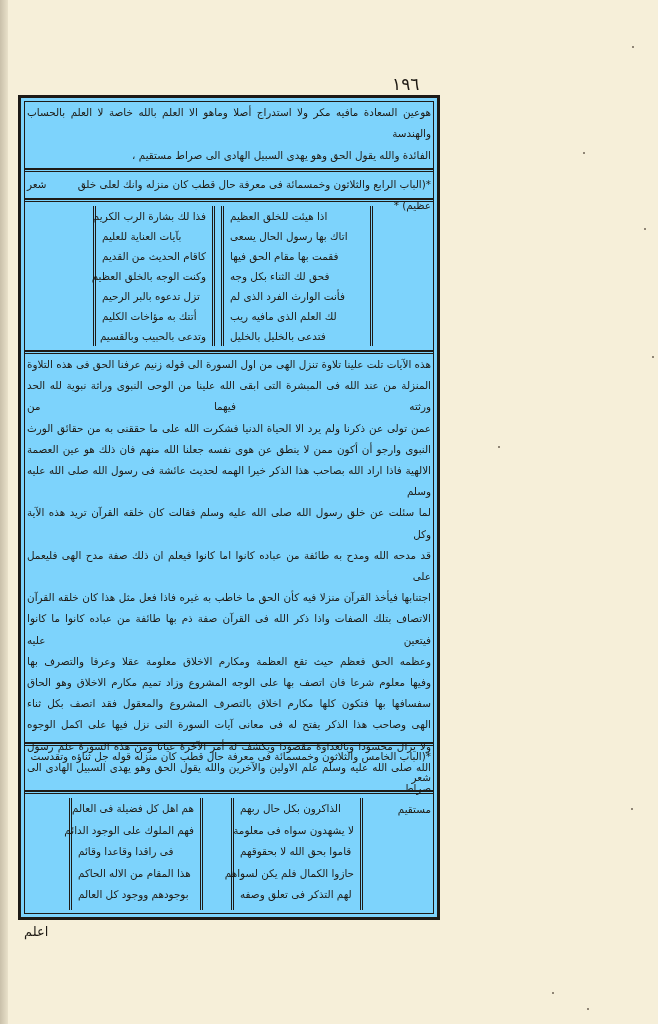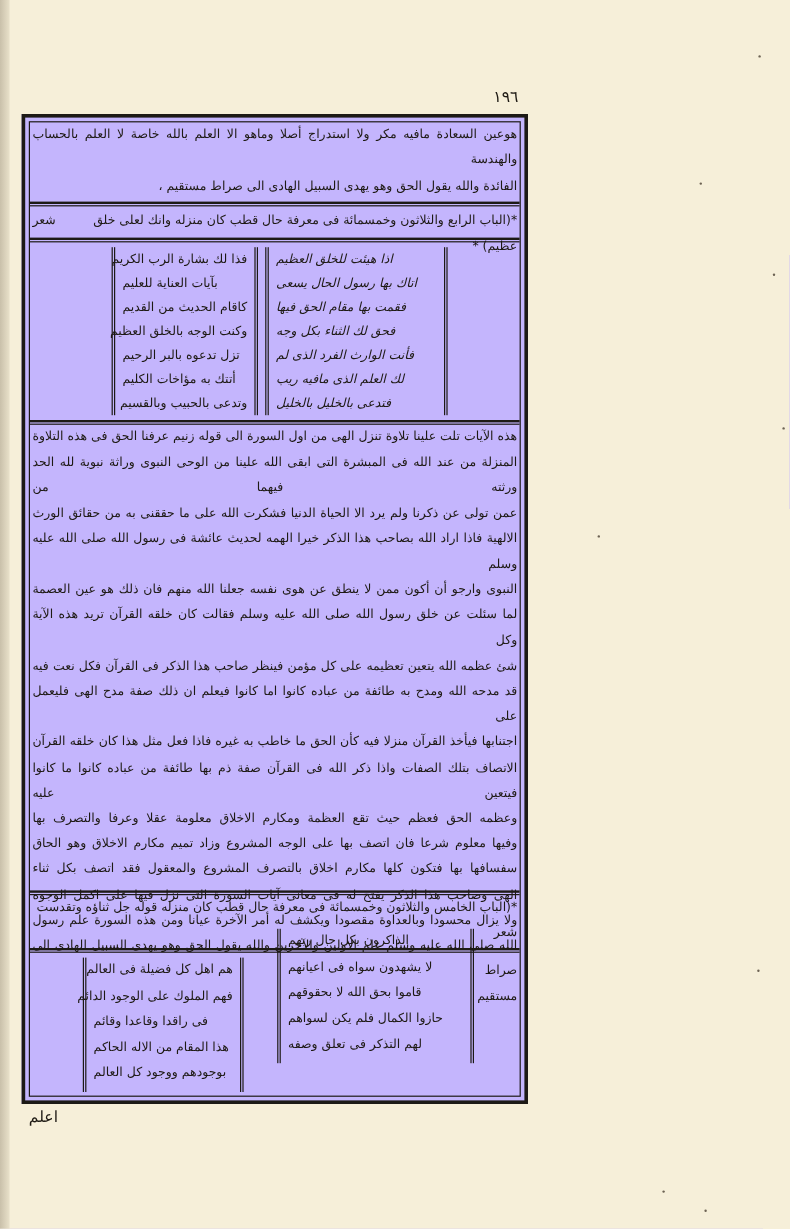--- a/index.html
+++ b/index.html
@@ -9,27 +9,27 @@
     font-family:"DejaVu Sans", sans-serif;
     position:relative;
     color:#1e1a14;
   }
   .spine {
     position:absolute; left:0; top:0; width:8px; height:1024px;
     background:linear-gradient(to right,#c9c0aa,#e9e1ca);
   }
   .page-number {
     position:absolute; left:392px; top:74px; width:40px;
-    font-size:13px; text-align:right; direction:rtl; letter-spacing:1px;
+    font-size:17px; text-align:left; direction:rtl; letter-spacing:1px;
   }
   .frame {
     position:absolute; left:18px; top:95px; width:422px; height:825px;
     border:3px solid #1d1a16; box-sizing:border-box;
     outline:1px solid #1d1a16; outline-offset:-7px;
-    background:#c4b5fd;
+    background:#7dd3fc;
   }
   .block {
     position:absolute; left:6px; right:6px;
     direction:rtl; text-align:justify;
     font-size:10.4px; line-height:21.3px;
   }
   .block p { margin:0; text-align-last:justify; }
   .block p.last { text-align-last:right; }
   .rule {
     position:absolute; left:4px; right:4px; height:4px;
@@ -71,21 +71,21 @@
 
   <div class="chapter" style="top:76px;">
     <div class="row">
       <span>*(الباب الرابع والثلاثون وخمسمائة فى معرفة حال قطب كان منزله وانك لعلى خلق عظيم) *</span>
       <span>شعر</span>
     </div>
   </div>
 
   <div class="rule" style="top:100px;"></div>
 
-  <div class="hemistich-col" style="top:108px; left:200px; width:152px; height:140px; line-height:20px;font-style:italic;">
+  <div class="hemistich-col" style="top:108px; left:200px; width:152px; height:140px; line-height:20px;">
     <div>اذا هيئت للخلق العظيم</div>
     <div>اتاك بها رسول الحال يسعى</div>
     <div>فقمت بها مقام الحق فيها</div>
     <div>فحق لك الثناء بكل وجه</div>
     <div>فأنت الوارث الفرد الذى لم</div>
     <div>لك العلم الذى مافيه ريب</div>
     <div>فتدعى بالخليل بالخليل</div>
   </div>
   <div class="hemistich-col" style="top:108px; left:72px; width:122px; height:140px; line-height:20px;">
     <div>فذا لك بشارة الرب الكريم</div>
@@ -96,24 +96,23 @@
     <div>أتتك به مؤاخات الكليم</div>
     <div>وتدعى بالحبيب وبالقسيم</div>
   </div>
 
   <div class="rule" style="top:252px;"></div>
 
   <div class="block" style="top:256px; line-height:21.2px;">
     <p>هذه الآيات تلت علينا تلاوة تنزل الهى من اول السورة الى قوله زنيم عرفنا الحق فى هذه التلاوة</p>
     <p>المنزلة من عند الله فى المبشرة التى ابقى الله علينا من الوحى النبوى وراثة نبوية لله الحد ورثته فيهما من</p>
     <p>عمن تولى عن ذكرنا ولم يرد الا الحياة الدنيا فشكرت الله على ما حققنى به من حقائق الورث</p>
+    <p>النبوى وارجو أن أكون ممن لا ينطق عن هوى نفسه جعلنا الله منهم فان ذلك هو عين العصمة</p>
     <p>الالهية فاذا اراد الله بصاحب هذا الذكر خيرا الهمه لحديث عائشة فى رسول الله صلى الله عليه وسلم</p>
-    <p>النبوى وارجو أن أكون ممن لا ينطق عن هوى نفسه جعلنا الله منهم فان ذلك هو عين العصمة</p>
     <p>لما سئلت عن خلق رسول الله صلى الله عليه وسلم فقالت كان خلقه القرآن تريد هذه الآية وكل</p>
-    <p>شئ عظمه الله يتعين تعظيمه على كل مؤمن فينظر صاحب هذا الذكر فى القرآن فكل نعت فيه</p>
     <p>قد مدحه الله ومدح به طائفة من عباده كانوا اما كانوا فيعلم ان ذلك صفة مدح الهى فليعمل على</p>
     <p>اجتنابها فيأخذ القرآن منزلا فيه كأن الحق ما خاطب به غيره فاذا فعل مثل هذا كان خلقه القرآن</p>
     <p>الاتصاف بتلك الصفات واذا ذكر الله فى القرآن صفة ذم بها طائفة من عباده كانوا ما كانوا فيتعين عليه</p>
     <p>وعظمه الحق فعظم حيث تقع العظمة ومكارم الاخلاق معلومة عقلا وعرفا والتصرف بها</p>
     <p>وفيها معلوم شرعا فان اتصف بها على الوجه المشروع وزاد تميم مكارم الاخلاق وهو الحاق</p>
     <p>سفسافها بها فتكون كلها مكارم اخلاق بالتصرف المشروع والمعقول فقد اتصف بكل ثناء</p>
     <p>الهى وصاحب هذا الذكر يفتح له فى معانى آيات السورة التى نزل فيها على اكمل الوجوه</p>
     <p>ولا يزال محسودا وبالعداوة مقصودا ويكشف له أمر الآخرة عيانا ومن هذه السورة علم رسول</p>
     <p>الله صلى الله عليه وسلم علم الاولين والآخرين والله يقول الحق وهو يهدى السبيل الهادى الى صراط</p>
     <p class="last">مستقيم</p>
@@ -125,23 +124,23 @@
     <div class="row">
       <span>*(الباب الخامس والثلاثون وخمسمائة فى معرفة حال قطب كان منزله قوله جل ثناؤه وتقدست</span>
     </div>
     <div class="row" style="justify-content:flex-start; gap:70px;">
       <span>شعر</span>
     </div>
   </div>
 
   <div class="rule" style="top:692px;"></div>
 
-  <div class="hemistich-col" style="top:676px; left:210px; width:164px; height:112px; line-height:21.5px;">
+  <div class="hemistich-col" style="top:700px; left:210px; width:132px; height:112px; line-height:21.5px;">
     <div>الذاكرون بكل حال ربهم</div>
-    <div>لا يشهدون سواه فى اعيانهم</div>
+    <div>لا يشهدون سواه فى معلومة</div>
     <div>قاموا بحق الله لا بحقوقهم</div>
     <div>حازوا الكمال فلم يكن لسواهم</div>
     <div>لهم التذكر فى تعلق وصفه</div>
   </div>
   <div class="hemistich-col" style="top:700px; left:48px; width:134px; height:112px; line-height:21.5px;">
     <div>هم اهل كل فضيلة فى العالم</div>
     <div>فهم الملوك على الوجود الدائم</div>
     <div>فى راقدا وقاعدا وقائم</div>
     <div>هذا المقام من الاله الحاكم</div>
     <div>بوجودهم ووجود كل العالم</div>

